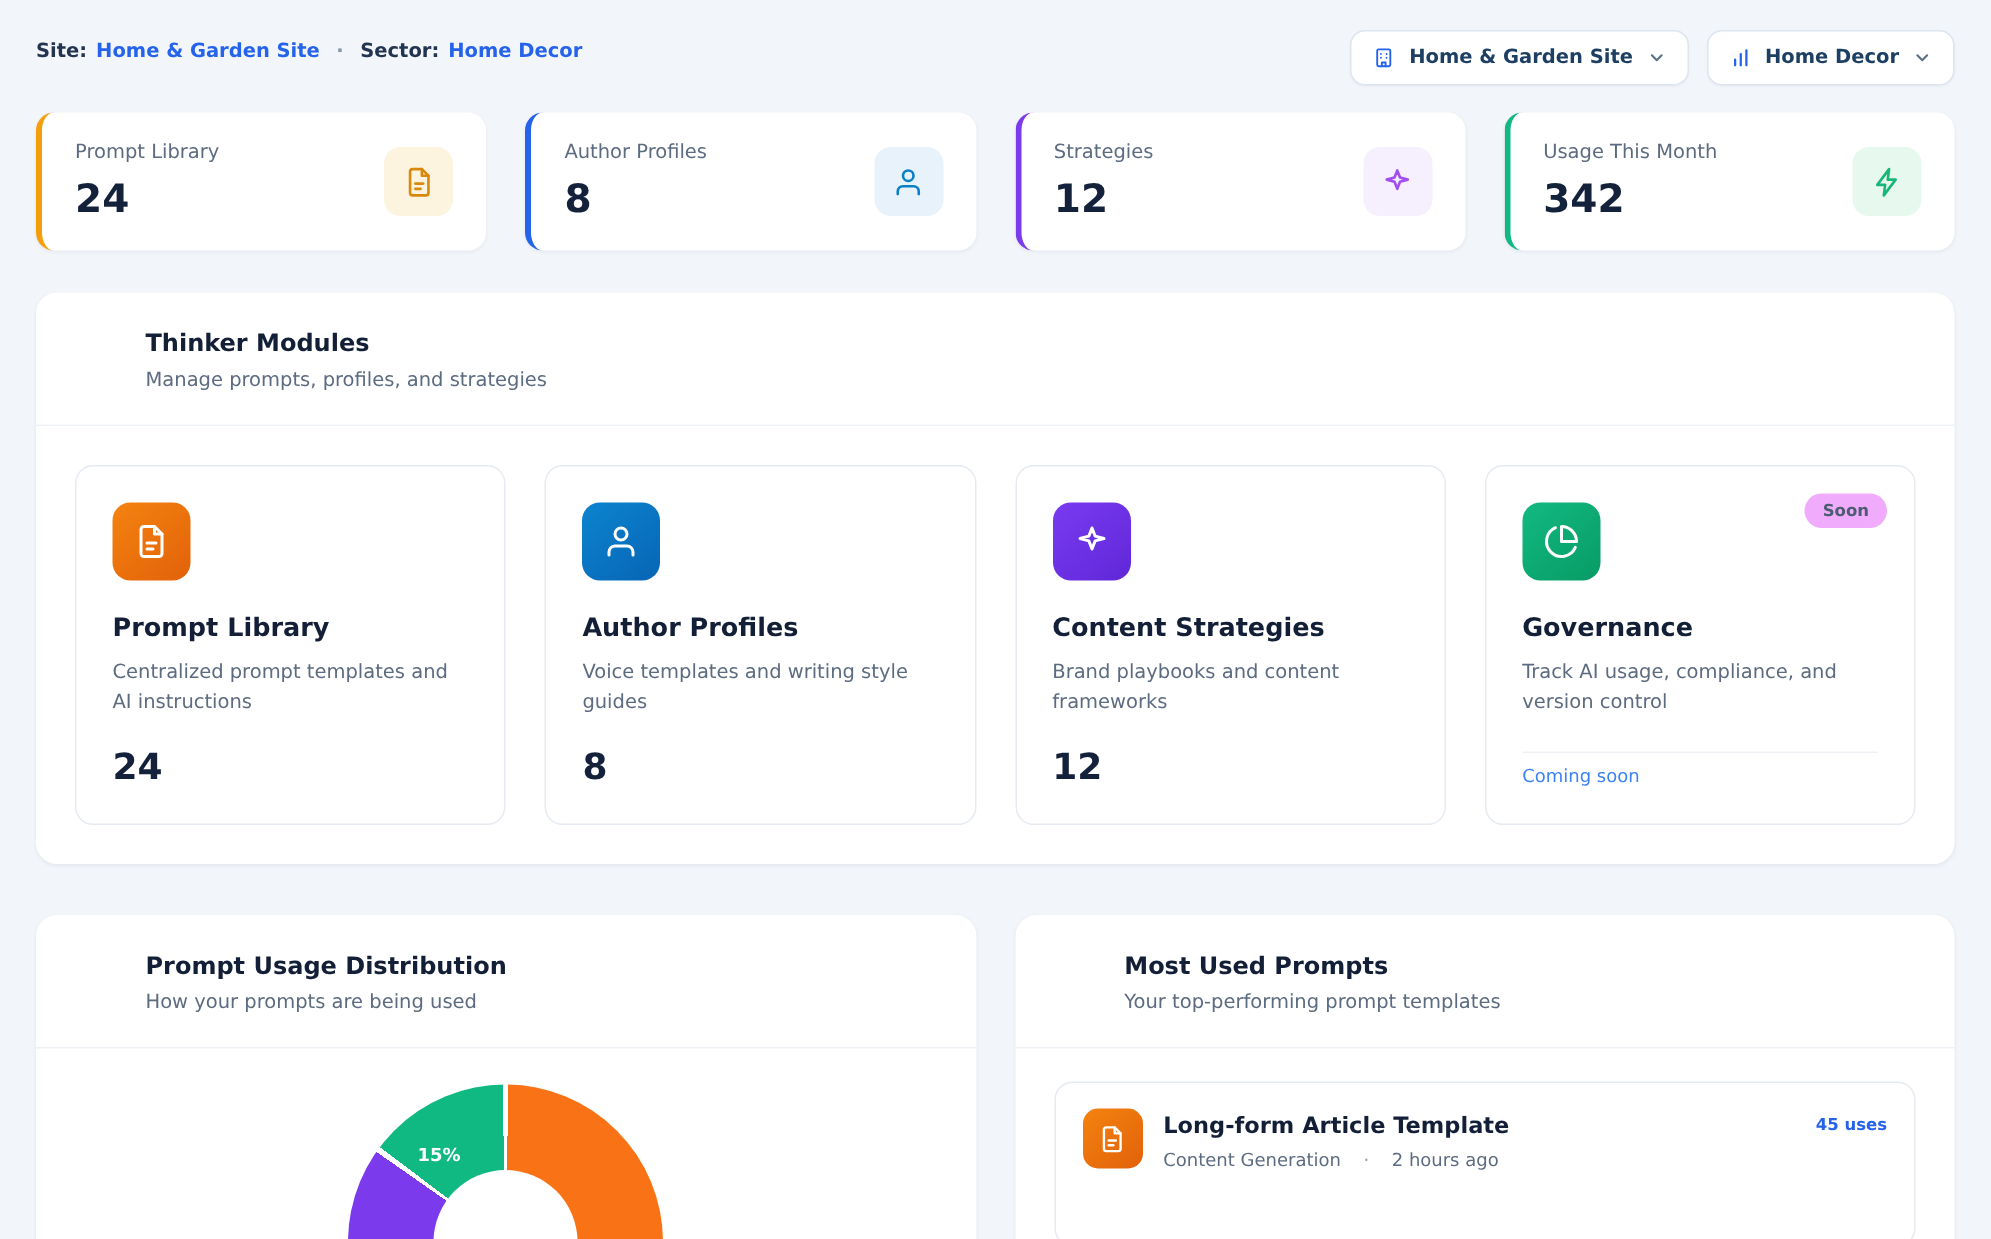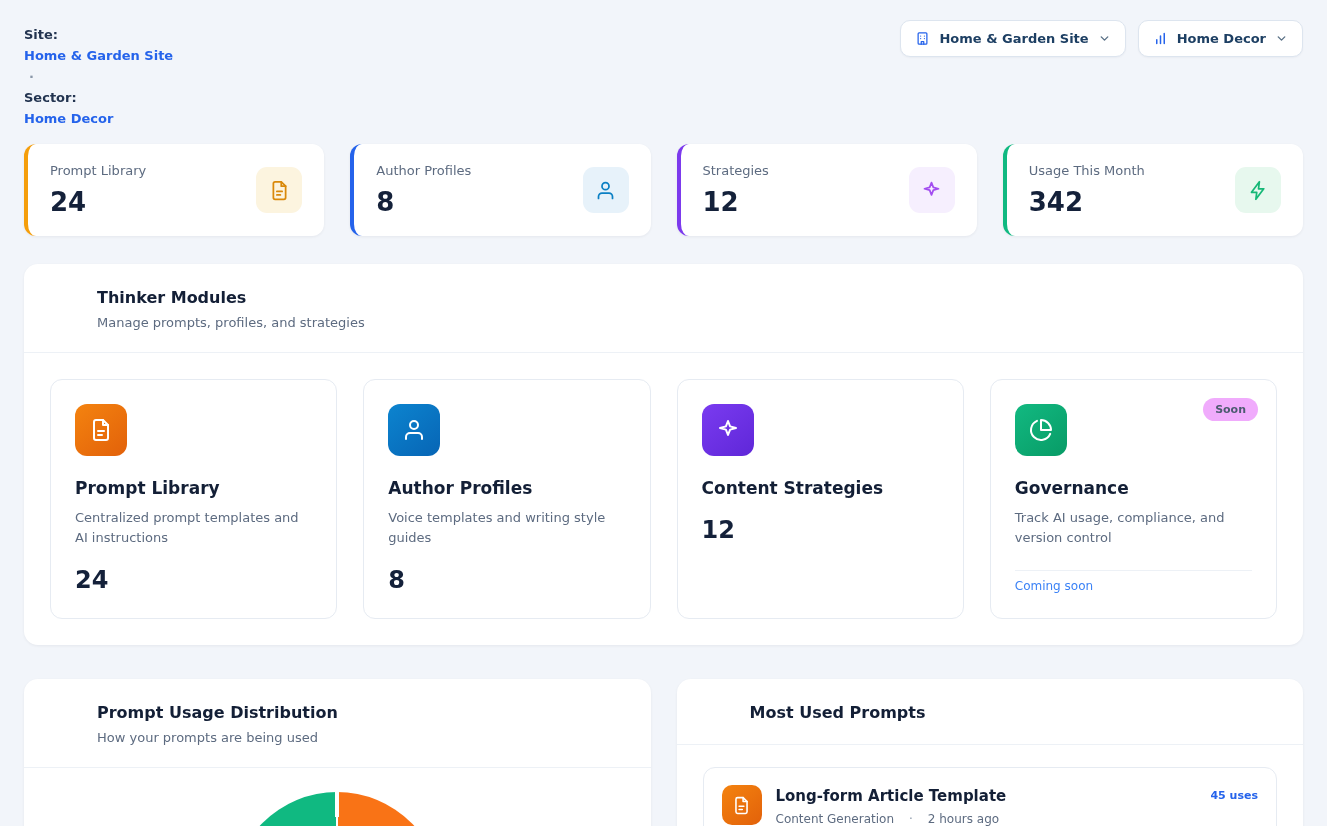--- a/index.html
+++ b/index.html
@@ -7,21 +7,21 @@
   body {
     width:1327px; height:826px; overflow:hidden;
     background:#f2f5fa;
     font-family:"DejaVu Sans","Liberation Sans",sans-serif;
     color:#16233b;
     padding:20px 24px 0;
   }
   
   .topbar { display:flex; justify-content:space-between; align-items:flex-start; }
   h1.page-title { margin:0; font-size:23px; font-weight:bold; color:#131f36; letter-spacing:.2px; }
-  .site-line { margin-top:7px; font-size:13px; font-weight:600; color:#233450; display:flex; align-items:flex-start; gap:6px;flex-direction:column; }
+  .site-line { margin-top:7px; font-size:13px; font-weight:600; color:#233450; display:flex; align-items:center; gap:6px; }
   .site-line a { color:#2563eb; text-decoration:none; cursor:pointer; }
   .sep-dot { color:#8a97a8; margin:0 5px; }
   .top-actions { display:flex; gap:12px; }
   .dropdown {
     display:flex; align-items:center; gap:9px;
     background:#fff; border:1px solid #dde5ef; border-radius:10px;
     height:37px; padding:0 14px; cursor:pointer;
     font-family:inherit; font-size:13px; font-weight:600; color:#1d3f63;
     box-shadow:0 1px 2px rgba(16,24,40,.04);
   }
@@ -242,20 +242,21 @@
       <div class="module-value">8</div>
     </div>
 
     <div class="module-card">
       <div class="module-icon sq-purple">
         <svg viewBox="0 0 24 24" fill="none" stroke="currentColor" stroke-width="2" stroke-linejoin="round">
             <path d="M12 3l2.1 5.4 5.9 1.6-5.9 1.6L12 17l-2.1-5.4L4 10l5.9-1.6z"></path>
           </svg>
       </div>
       <h3 class="module-title">Content Strategies</h3>
+      <p class="module-desc">Brand playbooks and content frameworks</p>
       <div class="module-value">12</div>
     </div>
 
     <div class="module-card">
       <span class="soon-badge">Soon</span>
       <div class="module-icon sq-green">
         <svg viewBox="0 0 24 24" fill="none" stroke="currentColor" stroke-width="2" stroke-linecap="round" stroke-linejoin="round">
             <path d="M21.2 15.9A10 10 0 1 1 8 2.8"></path>
             <path d="M22 12A10 10 0 0 0 12 2v10z"></path>
           </svg>
@@ -280,20 +281,21 @@
       <div class="donut">
         <span class="donut-label">15%</span>
         <div class="donut-hole"></div>
       </div>
     </div>
   </div>
 
   <div class="panel" style="margin-top:0;">
     <div class="panel-head">
       <h2 class="panel-title">Most Used Prompts</h2>
+      <div class="panel-sub">Your top-performing prompt templates</div>
     </div>
     <div class="divider"></div>
     <div class="prompt-item">
       <div class="prompt-icon">
         <svg viewBox="0 0 24 24" fill="none" stroke="currentColor" stroke-width="2" stroke-linecap="round" stroke-linejoin="round">
             <path d="M14 2H7a2 2 0 0 0-2 2v16a2 2 0 0 0 2 2h10a2 2 0 0 0 2-2V7z"></path>
             <path d="M14 2v5h5"></path>
             <line x1="9" y1="13" x2="15" y2="13"></line>
             <line x1="9" y1="17" x2="13" y2="17"></line>
           </svg>

